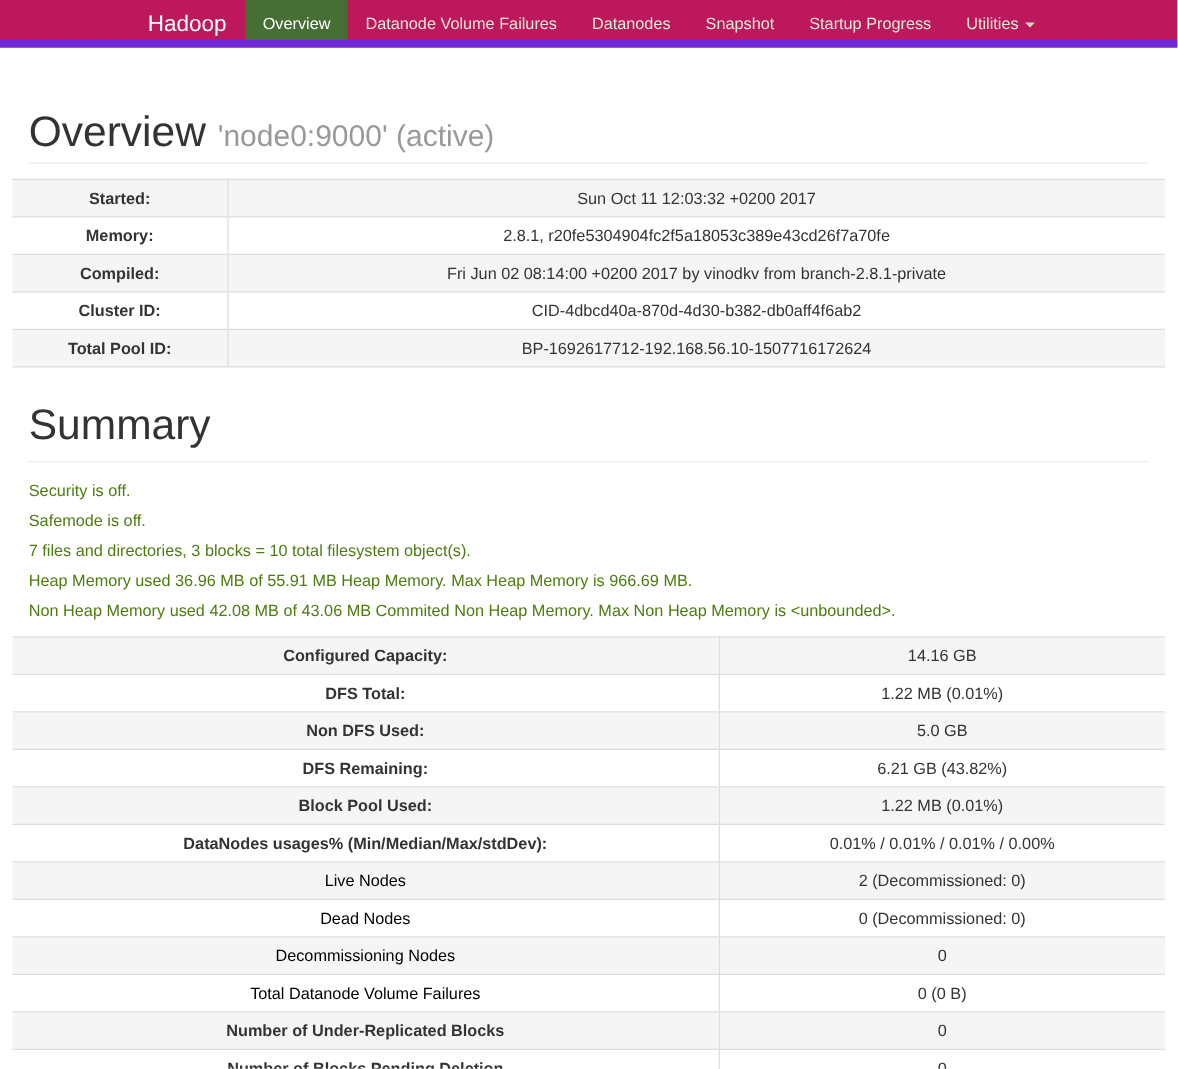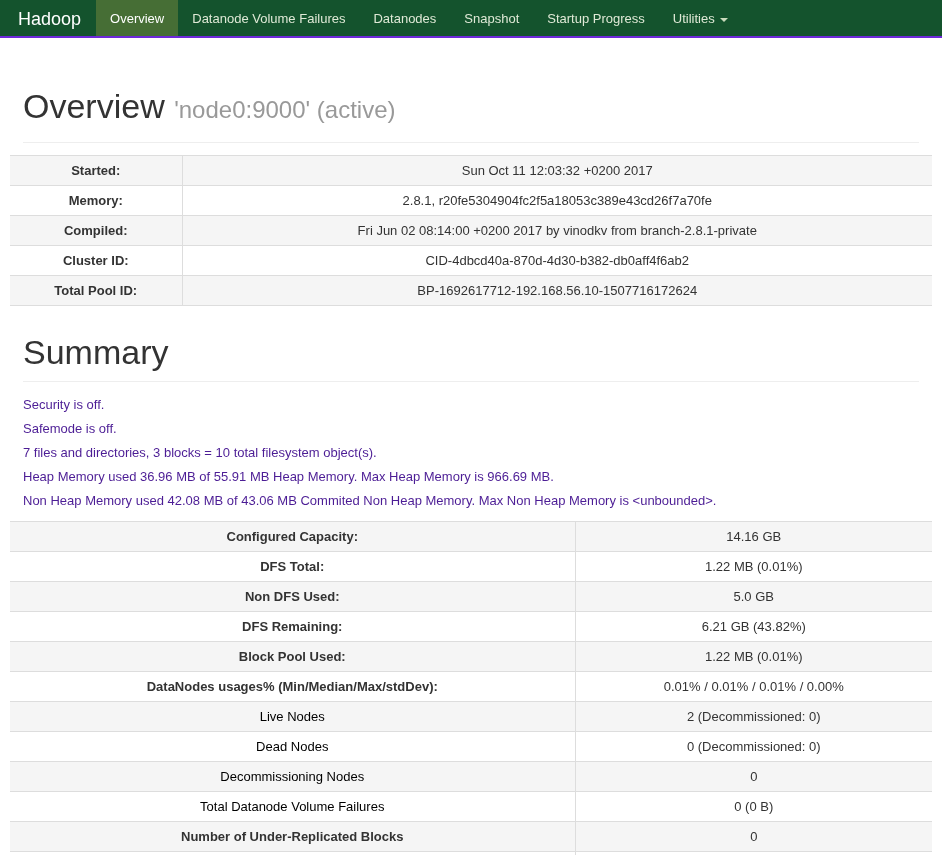--- a/index.html
+++ b/index.html
@@ -8,24 +8,25 @@
     overflow: hidden;
     background: #fff;
     font-family: "Liberation Sans", "DejaVu Sans", sans-serif;
     font-size: 13px;
     color: #333;
   }
 
   
   .navbar {
     height: 38px;
-    background: #14532d;
-    border-bottom: 2px solid #6d28d9;
+    background: #be185d;
+    border-bottom: 6px solid #6d28d9;
     display: flex;
     align-items: stretch;
+    justify-content: center;
   }
   .navbar-brand {
     color: #ffffff;
     font-size: 18px;
     line-height: 38px;
     padding: 0 15px 0 18px;
     white-space: nowrap;
   }
   .nav-items { display: flex; list-style: none; }
   .nav-item {
@@ -48,21 +49,20 @@
     border-left: 4px solid transparent;
     border-right: 4px solid transparent;
     border-top: 4px solid #c9dbbc;
   }
 
   
   .container { padding: 0 10px; }
 
   .page-header {
     margin: 48px 13px 0 13px;
-    padding-bottom: 12px;
     border-bottom: 1px solid #eee;
   }
   h1 {
     font-size: 34px;
     font-weight: normal;
     color: #333;
     line-height: 40px;
   }
   h1 .subtitle {
     font-size: 24px;
@@ -97,21 +97,21 @@
     font-weight: normal;
   }
 
   .section-header {
     margin: 26px 13px 0 13px;
     padding-bottom: 9px;
     border-bottom: 1px solid #eee;
   }
 
   .summary-text { margin: 14px 13px 0 13px; }
-  .summary-text p { margin: 0 0 7px 0; line-height: 17px; font-size: 13px; color: #4c1d95; }
+  .summary-text p { margin: 0 0 7px 0; line-height: 17px; font-size: 13px; color: #4d7c0f; }
 </style>
 </head>
 <body>
 
 <nav class="navbar">
   <span class="navbar-brand">Hadoop</span>
   <ul class="nav-items">
     <li class="nav-item active">Overview</li>
     <li class="nav-item">Datanode Volume Failures</li>
     <li class="nav-item">Datanodes</li>

